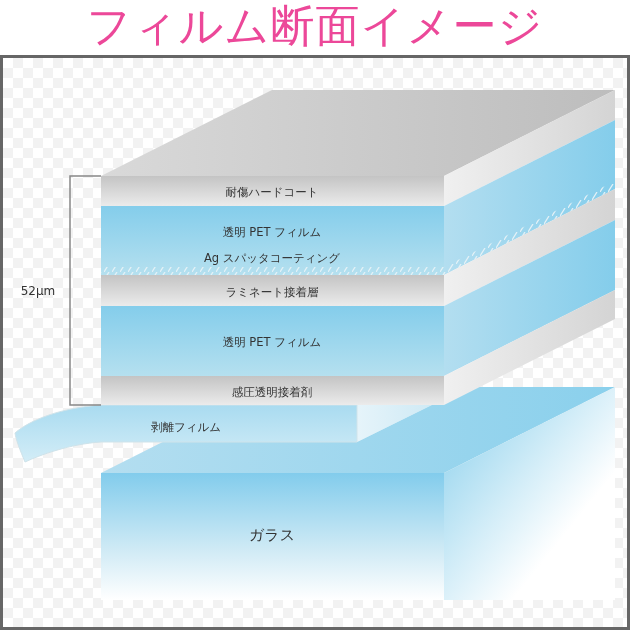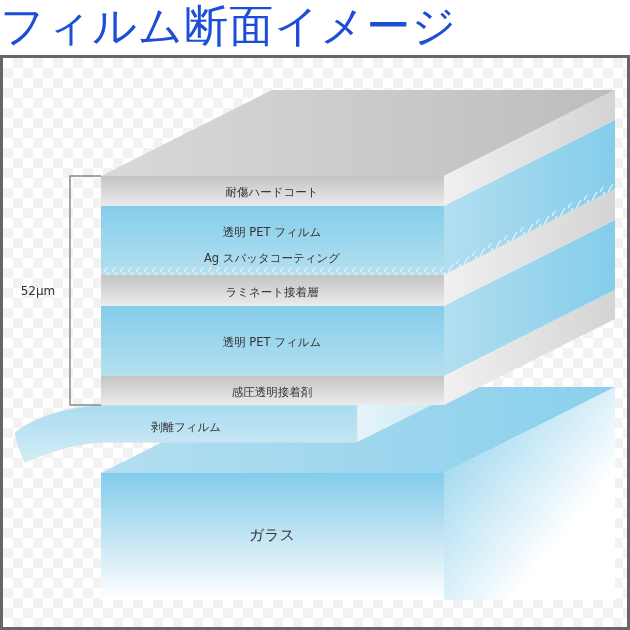--- a/index.html
+++ b/index.html
@@ -1,19 +1,19 @@
 <!DOCTYPE html>
 <html><head>
 <meta charset="utf-8">
 <style>
   html, body { margin: 0; padding: 0; background: #ffffff; }
   body { width: 630px; height: 630px; position: relative; overflow: hidden; font-family: "DejaVu Sans", "Liberation Sans", sans-serif; }
   .title {
     position: absolute; left: 0; top: 0; width: 630px; height: 55px;
-    font-size: 44px; line-height: 52px; color: #1d4ed8;
+    text-align: center; font-size: 44px; line-height: 52px; color: #ec4899;
     letter-spacing: 1px;
   }
   .frame {
     position: absolute; left: 0; top: 55px; width: 630px; height: 575px;
     box-sizing: border-box; border: 3px solid #666666;
     background-color: #ffffff;
     background-image:
       linear-gradient(45deg, #f2f2f2 25%, transparent 25%, transparent 75%, #f2f2f2 75%),
       linear-gradient(45deg, #f2f2f2 25%, transparent 25%, transparent 75%, #f2f2f2 75%);
     background-size: 20px 20px;

